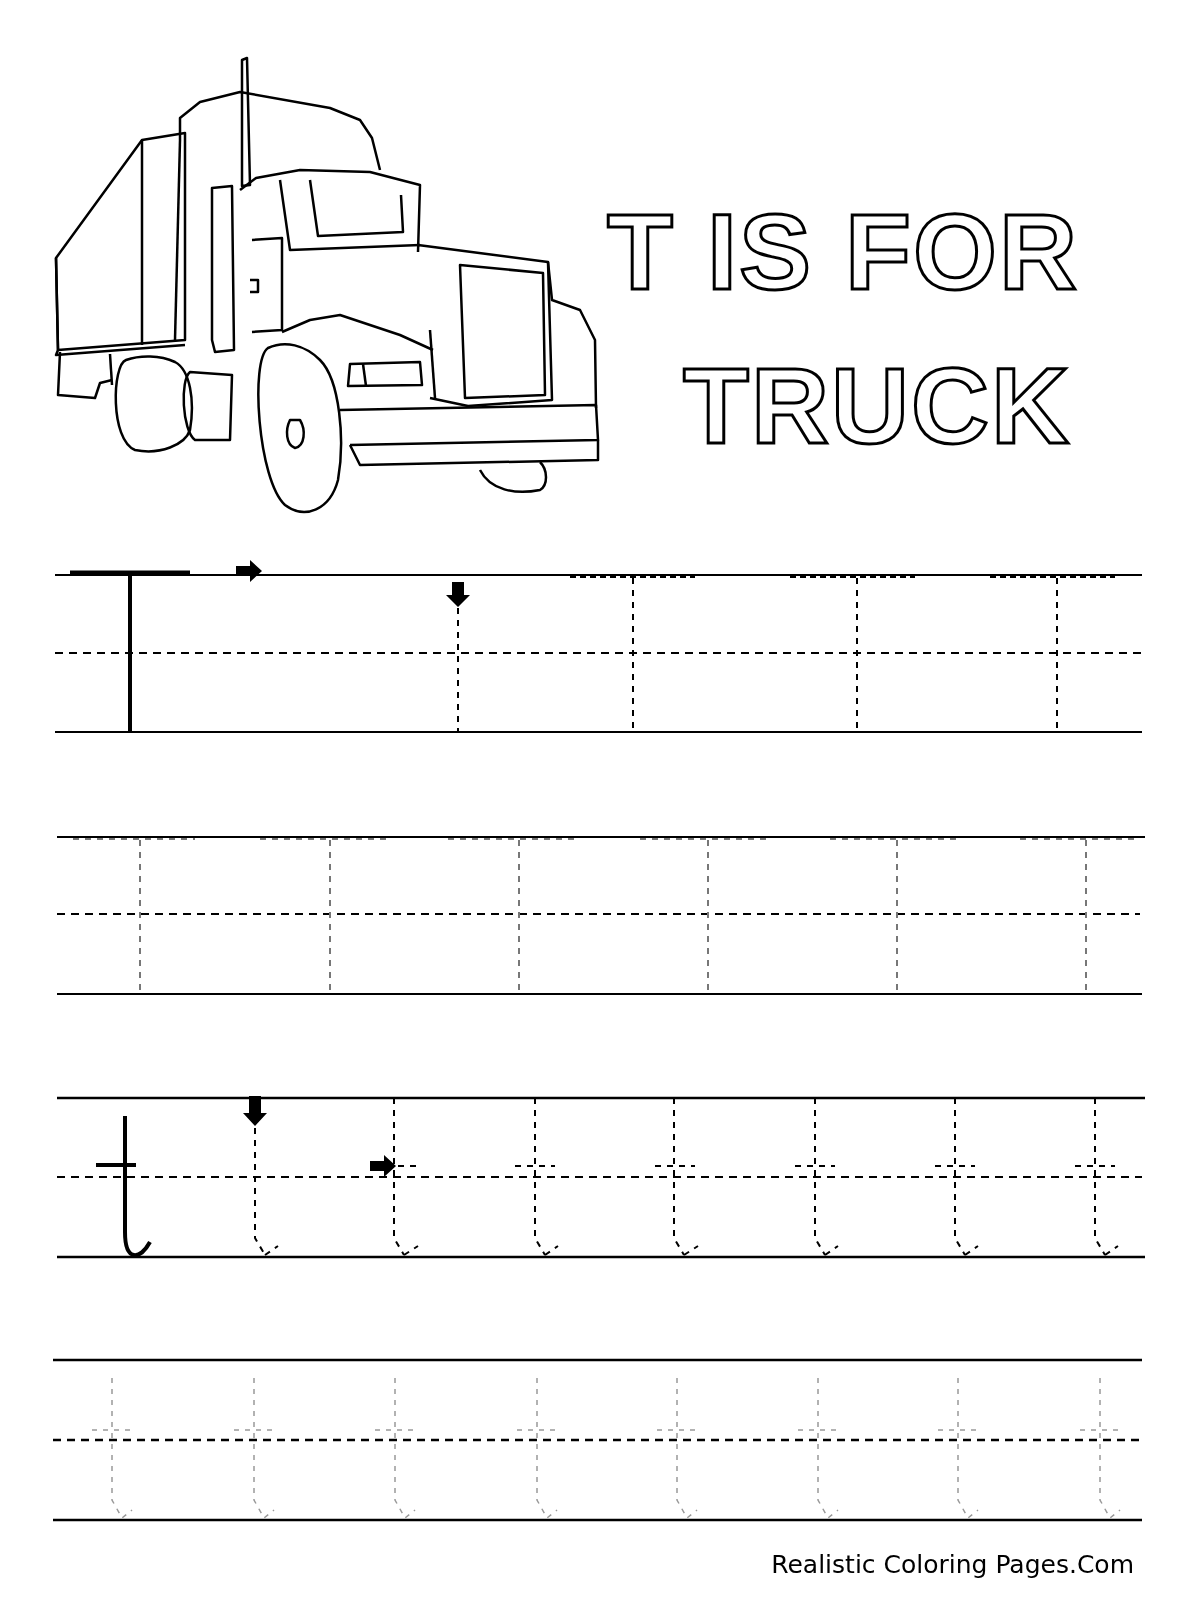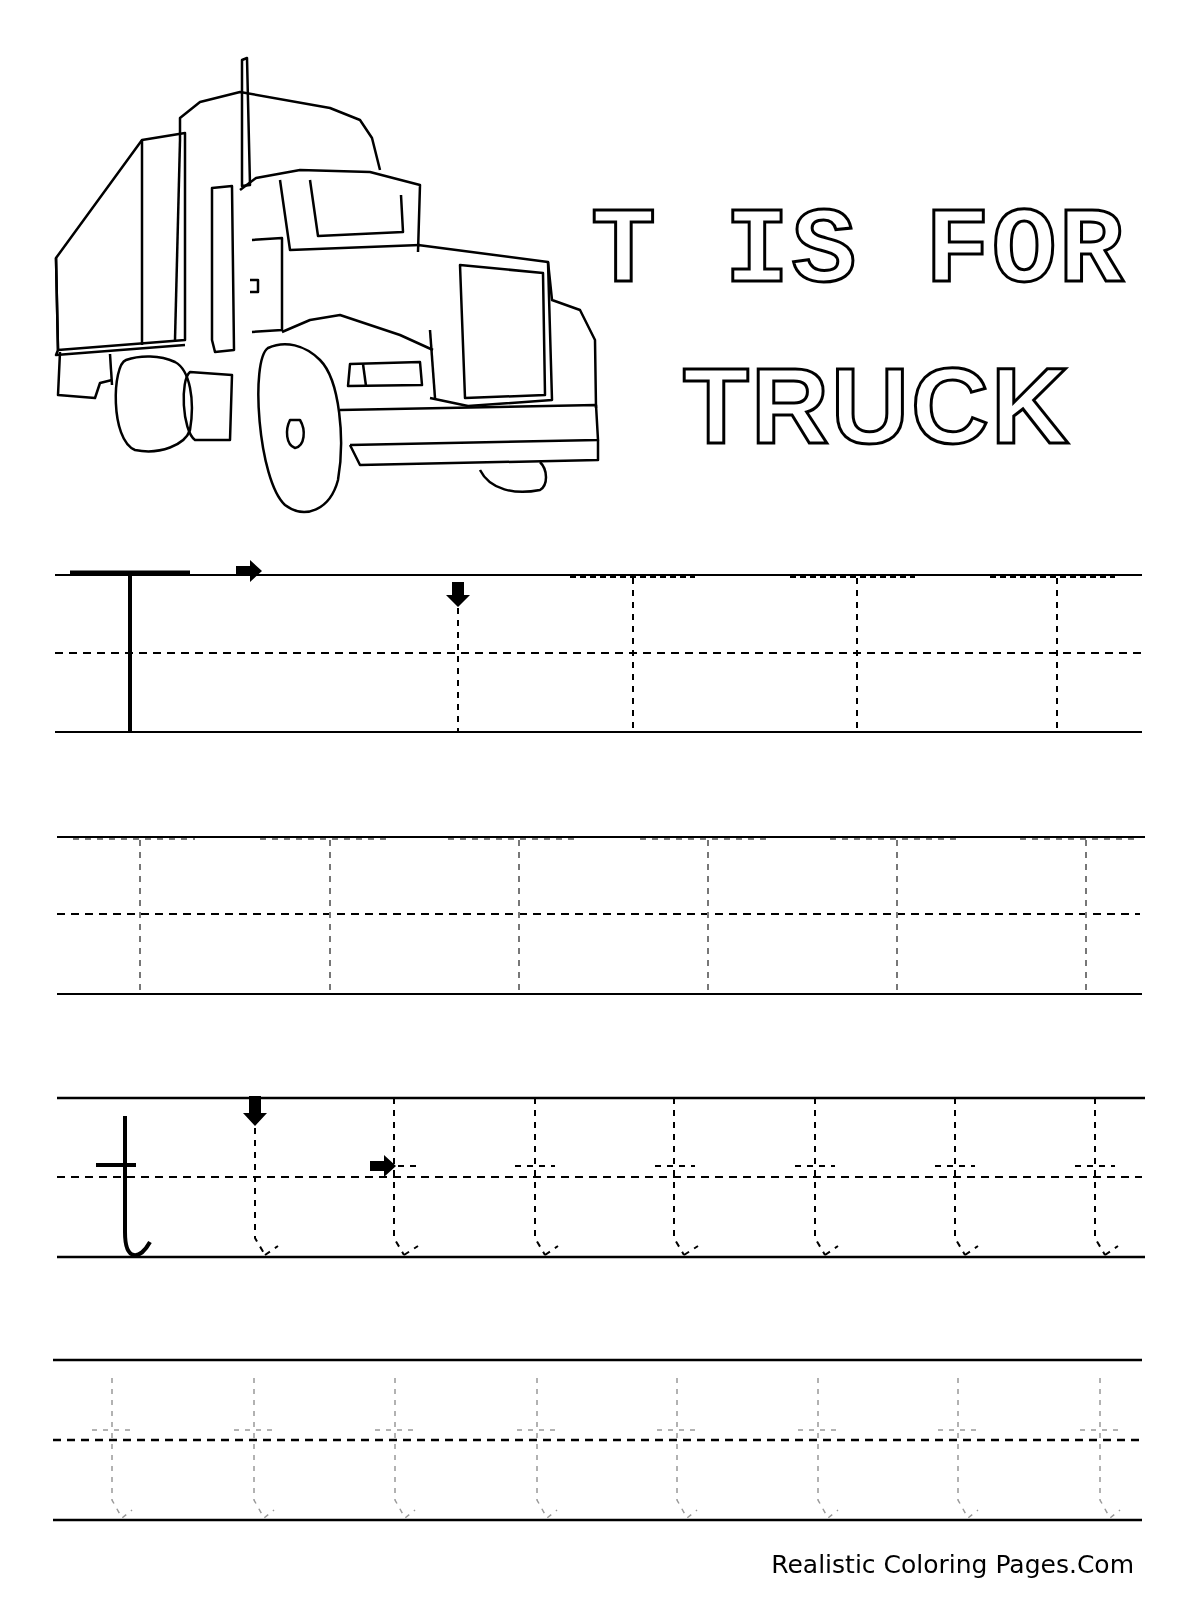--- a/index.html
+++ b/index.html
@@ -48,21 +48,21 @@
 
     <path d="M268 348 C250 360 258 480 285 505 C305 520 330 510 338 480 C345 440 340 380 320 360 C305 345 285 340 268 348 Z"></path>
     <path d="M290 420 C285 430 286 445 295 448 C305 446 306 430 300 420 Z"></path>
 
     <path d="M126 360 C112 365 110 440 135 450 C160 455 185 445 190 430 C195 400 190 370 175 362 C160 355 140 355 126 360 Z"></path>
     <path d="M190 372 C180 380 182 430 195 440 L230 440 L232 375 Z"></path>
     <path d="M480 470 C490 490 515 495 540 490 C548 485 548 470 540 462"></path>
   </g>
 </svg>
 
-<div class="title" style="left:591px;top:198px;font-family:Liberation Mono, monospace;">T IS FOR</div>
+<div class="title" style="left:607px;top:198px;">T IS FOR</div>
 <div class="title" style="left:683px;top:352px;text-align:right;">TRUCK</div>
 
 <svg width="1200" height="1600" viewBox="0 0 1200 1600">
   <g stroke="#000" fill="none">
 
     <line x1="55" y1="575" x2="1142" y2="575" stroke-width="2"></line>
     <line x1="55" y1="653" x2="1142" y2="653" stroke-width="2" stroke-dasharray="8,6"></line>
     <line x1="55" y1="732" x2="1142" y2="732" stroke-width="2"></line>
 
     <line x1="70" y1="573" x2="190" y2="573" stroke-width="5"></line>

